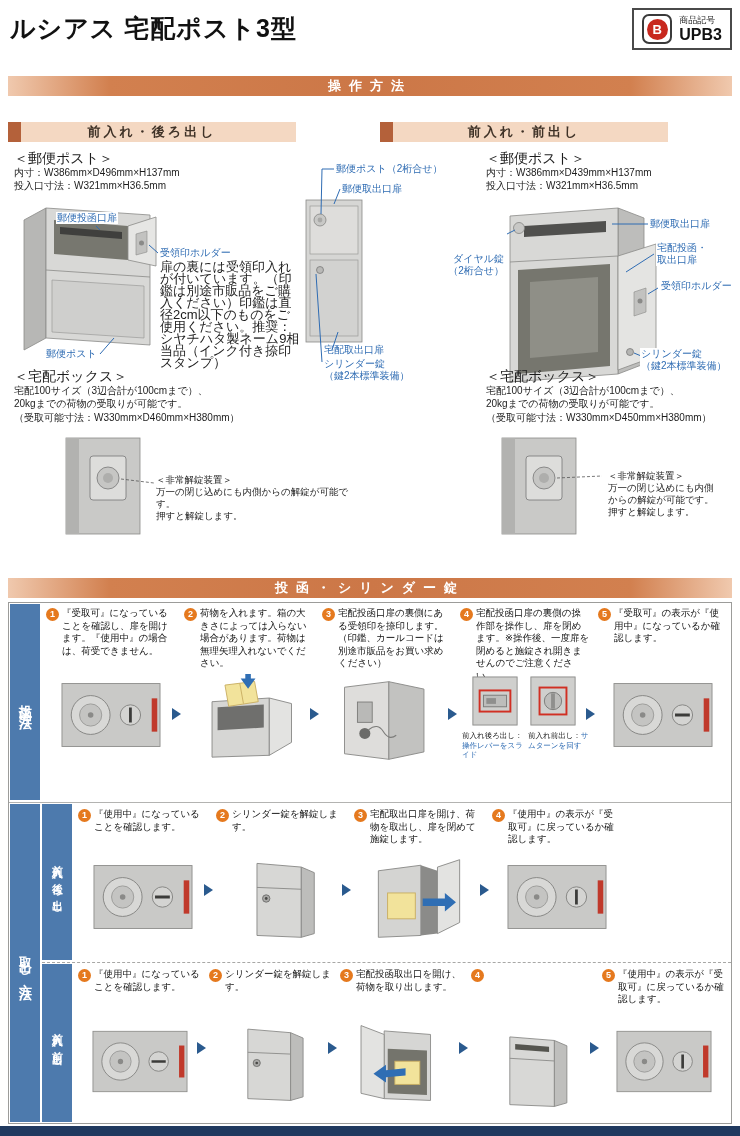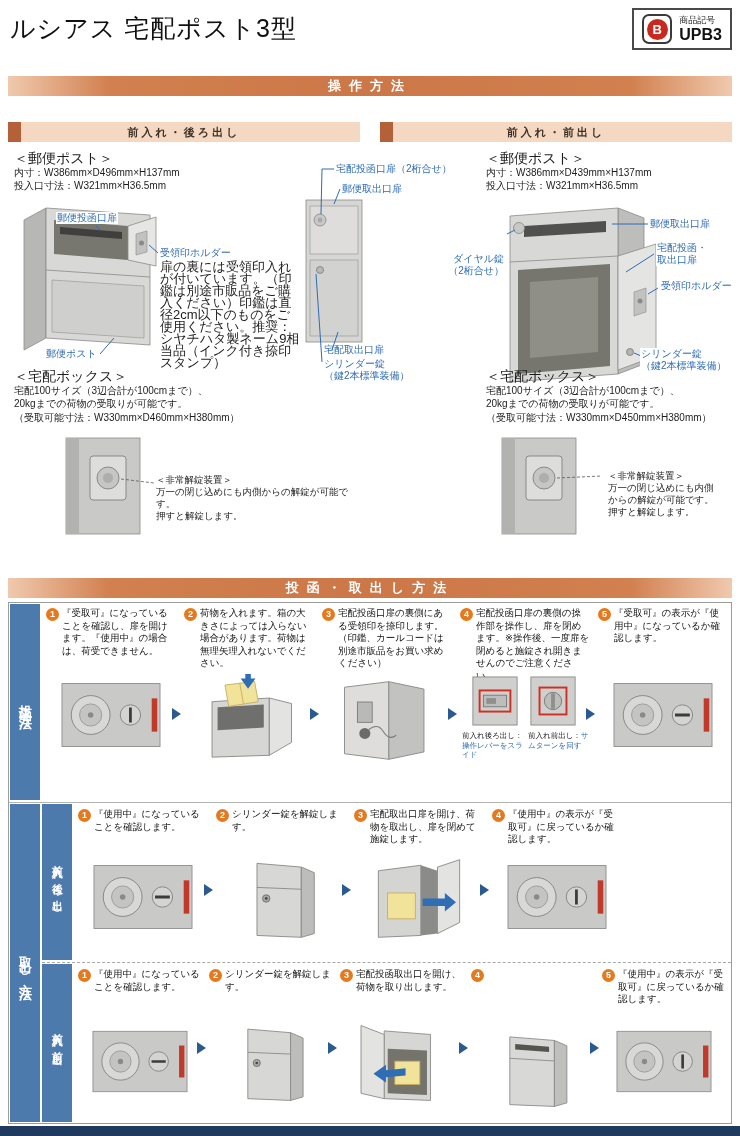--- a/index.html
+++ b/index.html
@@ -2,32 +2,32 @@
 <html><head>
 <meta charset="utf-8">
 <style>
   * { margin:0; padding:0; box-sizing:border-box; }
   html,body { background:#ffffff; }
   body { font-family:"Liberation Sans","DejaVu Sans",sans-serif; color:#1a1a1a; }
   .page { position:relative; width:740px; height:1136px; background:#fff; overflow:hidden; margin:0 auto; }
   .abs { position:absolute; }
 
   
-  .title { left:10px; top:12px; font-size:25px; font-weight:normal; letter-spacing:1px; color:#111; }
+  .title { left:10px; top:12px; font-size:25px; font-weight:bold; letter-spacing:1px; color:#111; }
   .badge { right:8px; top:8px; border:2px solid #4a4a4a; background:#fff; display:flex; align-items:center; gap:7px; padding:4px 8px; }
   .badge-logo { width:30px; height:30px; border:2px solid #3a3a3a; border-radius:7px; display:flex; align-items:center; justify-content:center; }
   .badge-logo-inner { width:21px; height:21px; border-radius:50%; background:#c8281e; color:#fff; font-weight:bold; font-size:13px; display:flex; align-items:center; justify-content:center; }
   .badge-label { font-size:9px; color:#222; line-height:11px; }
   .badge-code { font-size:16px; font-weight:bold; color:#111; line-height:17px; }
 
   
   .banner { left:8px; width:724px; height:20px; color:#fff; font-size:13px; font-weight:bold;
             text-align:center; line-height:20px; letter-spacing:8px;
             background:linear-gradient(90deg,#f0c9ae 0%,#d2804f 14%,#cc7747 50%,#d2804f 86%,#f0c9ae 100%); }
-  .subbanner { top:122px; width:352px; height:20px; background:#f4d8c2; color:#3f3227; font-size:11px;
+  .subbanner { top:122px; width:288px; height:20px; background:#f4d8c2; color:#3f3227; font-size:13px;
                font-weight:bold; text-align:center; line-height:20px; letter-spacing:3px; }
   .subcap { position:absolute; left:0; top:0; width:13px; height:20px; background:#b4613a; }
 
   
   .lbl { position:absolute; font-size:10px; line-height:12px; color:#2f6cb3; white-space:pre-line; }
   .bg { background:#fff; padding:0 1px; }
   .spec { position:absolute; font-size:10px; line-height:13.5px; color:#1c1c1c; }
   .spec .t { font-size:14px; }
   .note { position:absolute; font-size:13px; line-height:12px; color:#1c1c1c; }
   .pre { white-space:pre-line; }
@@ -226,21 +226,21 @@
       <polyline points="658,146 648,152"></polyline>
       <polyline points="646,216 634,211"></polyline>
     </g>
   </svg>
 
   <div class="spec" style="left:14px;top:152px">
     <div class="t">＜郵便ポスト＞</div>
     <div>内寸：W386mm×D496mm×H137mm</div>
     <div>投入口寸法：W321mm×H36.5mm</div>
   </div>
-  <div class="lbl" style="left:336px;top:163px">宅配投函口扉（2桁合せ）</div>
+  <div class="lbl" style="left:336px;top:163px">郵便ポスト（2桁合せ）</div>
   <div class="lbl" style="left:342px;top:183px">郵便取出口扉</div>
   <div class="lbl bg" style="left:56px;top:212px">郵便投函口扉</div>
   <div class="lbl" style="left:160px;top:247px">受領印ホルダー</div>
   <div class="note" style="left:160px;top:261px;width:140px">扉の裏には受領印入れが付いています。（印鑑は別途市販品をご購入ください）印鑑は直径2cm以下のものをご使用ください。推奨：シヤチハタ製ネーム9相当品（インク付き捺印スタンプ）</div>
   <div class="lbl" style="left:46px;top:348px">郵便ポスト</div>
   <div class="lbl" style="left:324px;top:344px">宅配取出口扉</div>
   <div class="lbl pre" style="left:324px;top:358px">シリンダー錠
 （鍵2本標準装備）</div>
   <div class="spec" style="left:14px;top:370px">
     <div class="t">＜宅配ボックス＞</div>
@@ -273,21 +273,21 @@
 20kgまでの荷物の受取りが可能です。
 （受取可能寸法：W330mm×D450mm×H380mm）</div>
   </div>
   <div class="note" style="left:608px;top:470px;width:124px;font-size:9.5px">
     <div>＜非常解錠装置＞</div>
     <div class="pre">万一の閉じ込めにも内側
 からの解錠が可能です。
 押すと解錠します。</div>
   </div>
 
-  <div class="abs banner" style="top:578px">投函・取出し方法</div>
+  <div class="abs banner" style="top:578px">投函・シリンダー錠</div>
 
   <div class="abs tframe"></div>
   <div class="abs hline"></div>
   <div class="abs hline2"></div>
 
   <div class="vbar vbar-main" style="left:10px;top:604px;width:30px;height:196px">投函方法</div>
   <div class="vbar vbar-main" style="left:10px;top:804px;width:30px;height:318px">取出し方法</div>
   <div class="vbar vbar-sub" style="left:42px;top:804px;width:30px;height:156px">前入れ後ろ出し</div>
   <div class="vbar vbar-sub" style="left:42px;top:964px;width:30px;height:158px">前入れ前出し</div>
 

